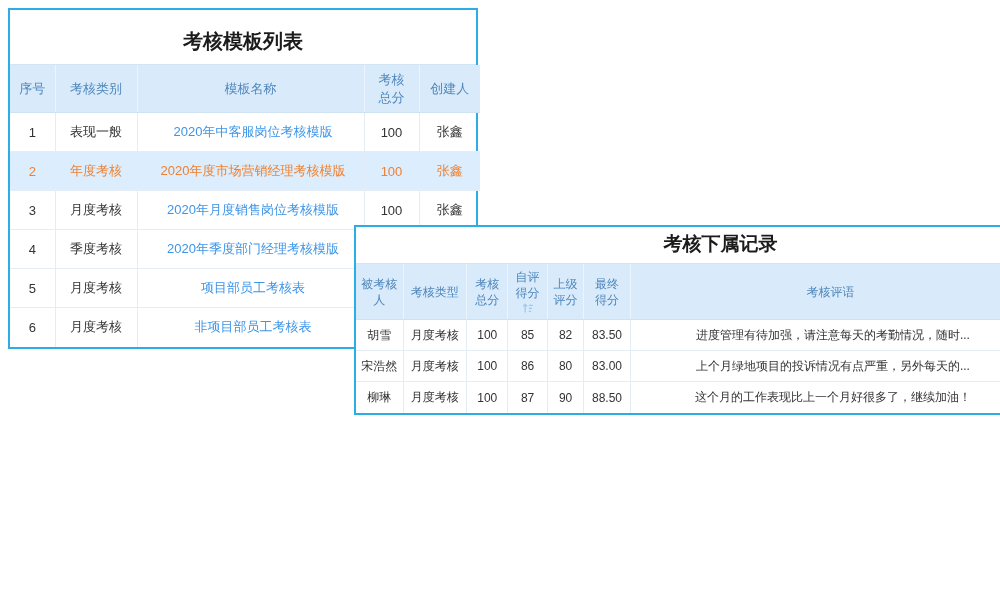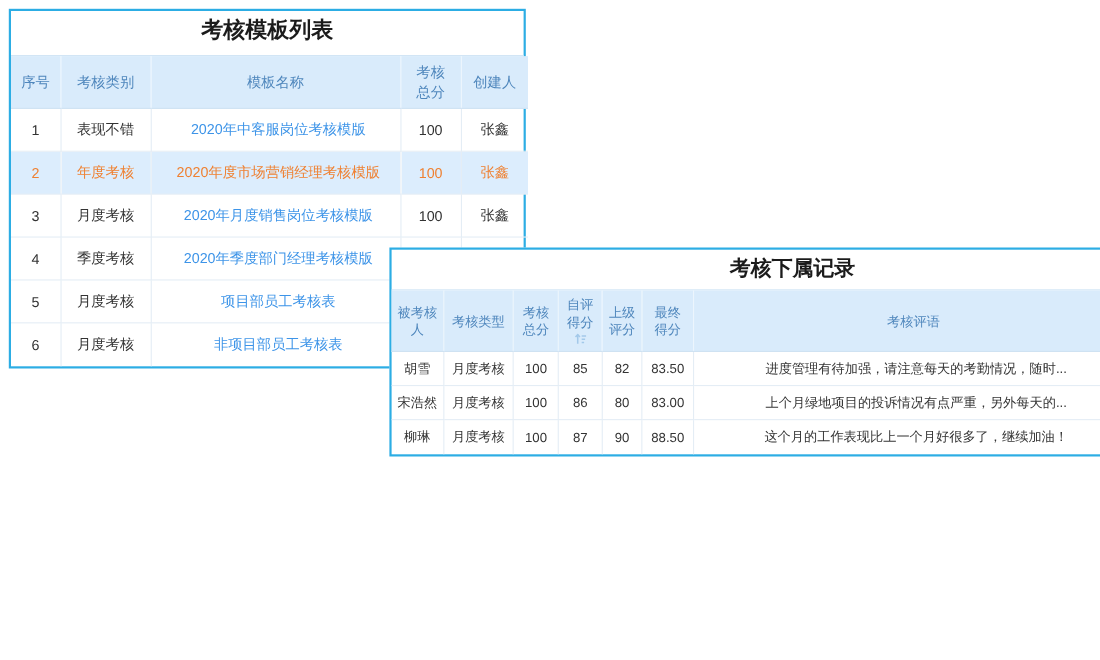--- a/index.html
+++ b/index.html
@@ -21,21 +21,21 @@
   }
   .card{
     position:absolute;background:#fff;border:2px solid var(--border-cyan);
   }
   #card1{left:8px;top:8px;width:470px;z-index:1}
   #card2{left:354px;top:225px;width:733px;z-index:2}
   .card-title{
     text-align:center;font-weight:bold;color:#1b1b1b;
     border-bottom:1px solid #d2e5f5;
   }
-  #card1 .card-title{font-size:20px;padding:4px 0 9px}
+  #card1 .card-title{font-size:20px;padding:18px 0 9px}
   #card2 .card-title{font-size:19px;padding:4px 0 6px}
   table{border-collapse:collapse;table-layout:fixed;width:100%}
   th{
     background:var(--header-bg);color:var(--header-text);font-weight:normal;
     white-space:pre-line;vertical-align:middle;text-align:center;
     border-left:1px solid #ecf5fd;border-right:1px solid #ecf5fd;
     border-bottom:1px solid #cfe2f2;line-height:1.35;
   }
   th:first-child{border-left:none}
   th:last-child{border-right:none}
@@ -75,21 +75,21 @@
           <th>考核类别</th>
           <th>模板名称</th>
           <th>考核
 总分</th>
           <th>创建人</th>
         </tr>
       </thead>
       <tbody>
         <tr>
           <td>1</td>
-          <td>表现不错</td>
+          <td>表现一般</td>
           <td class="left link">2020年中客服岗位考核模版</td>
           <td>100</td>
           <td>张鑫</td>
         </tr>
         <tr class="highlighted">
           <td>2</td>
           <td>年度考核</td>
           <td class="left link">2020年度市场营销经理考核模版</td>
           <td>100</td>
           <td>张鑫</td>

